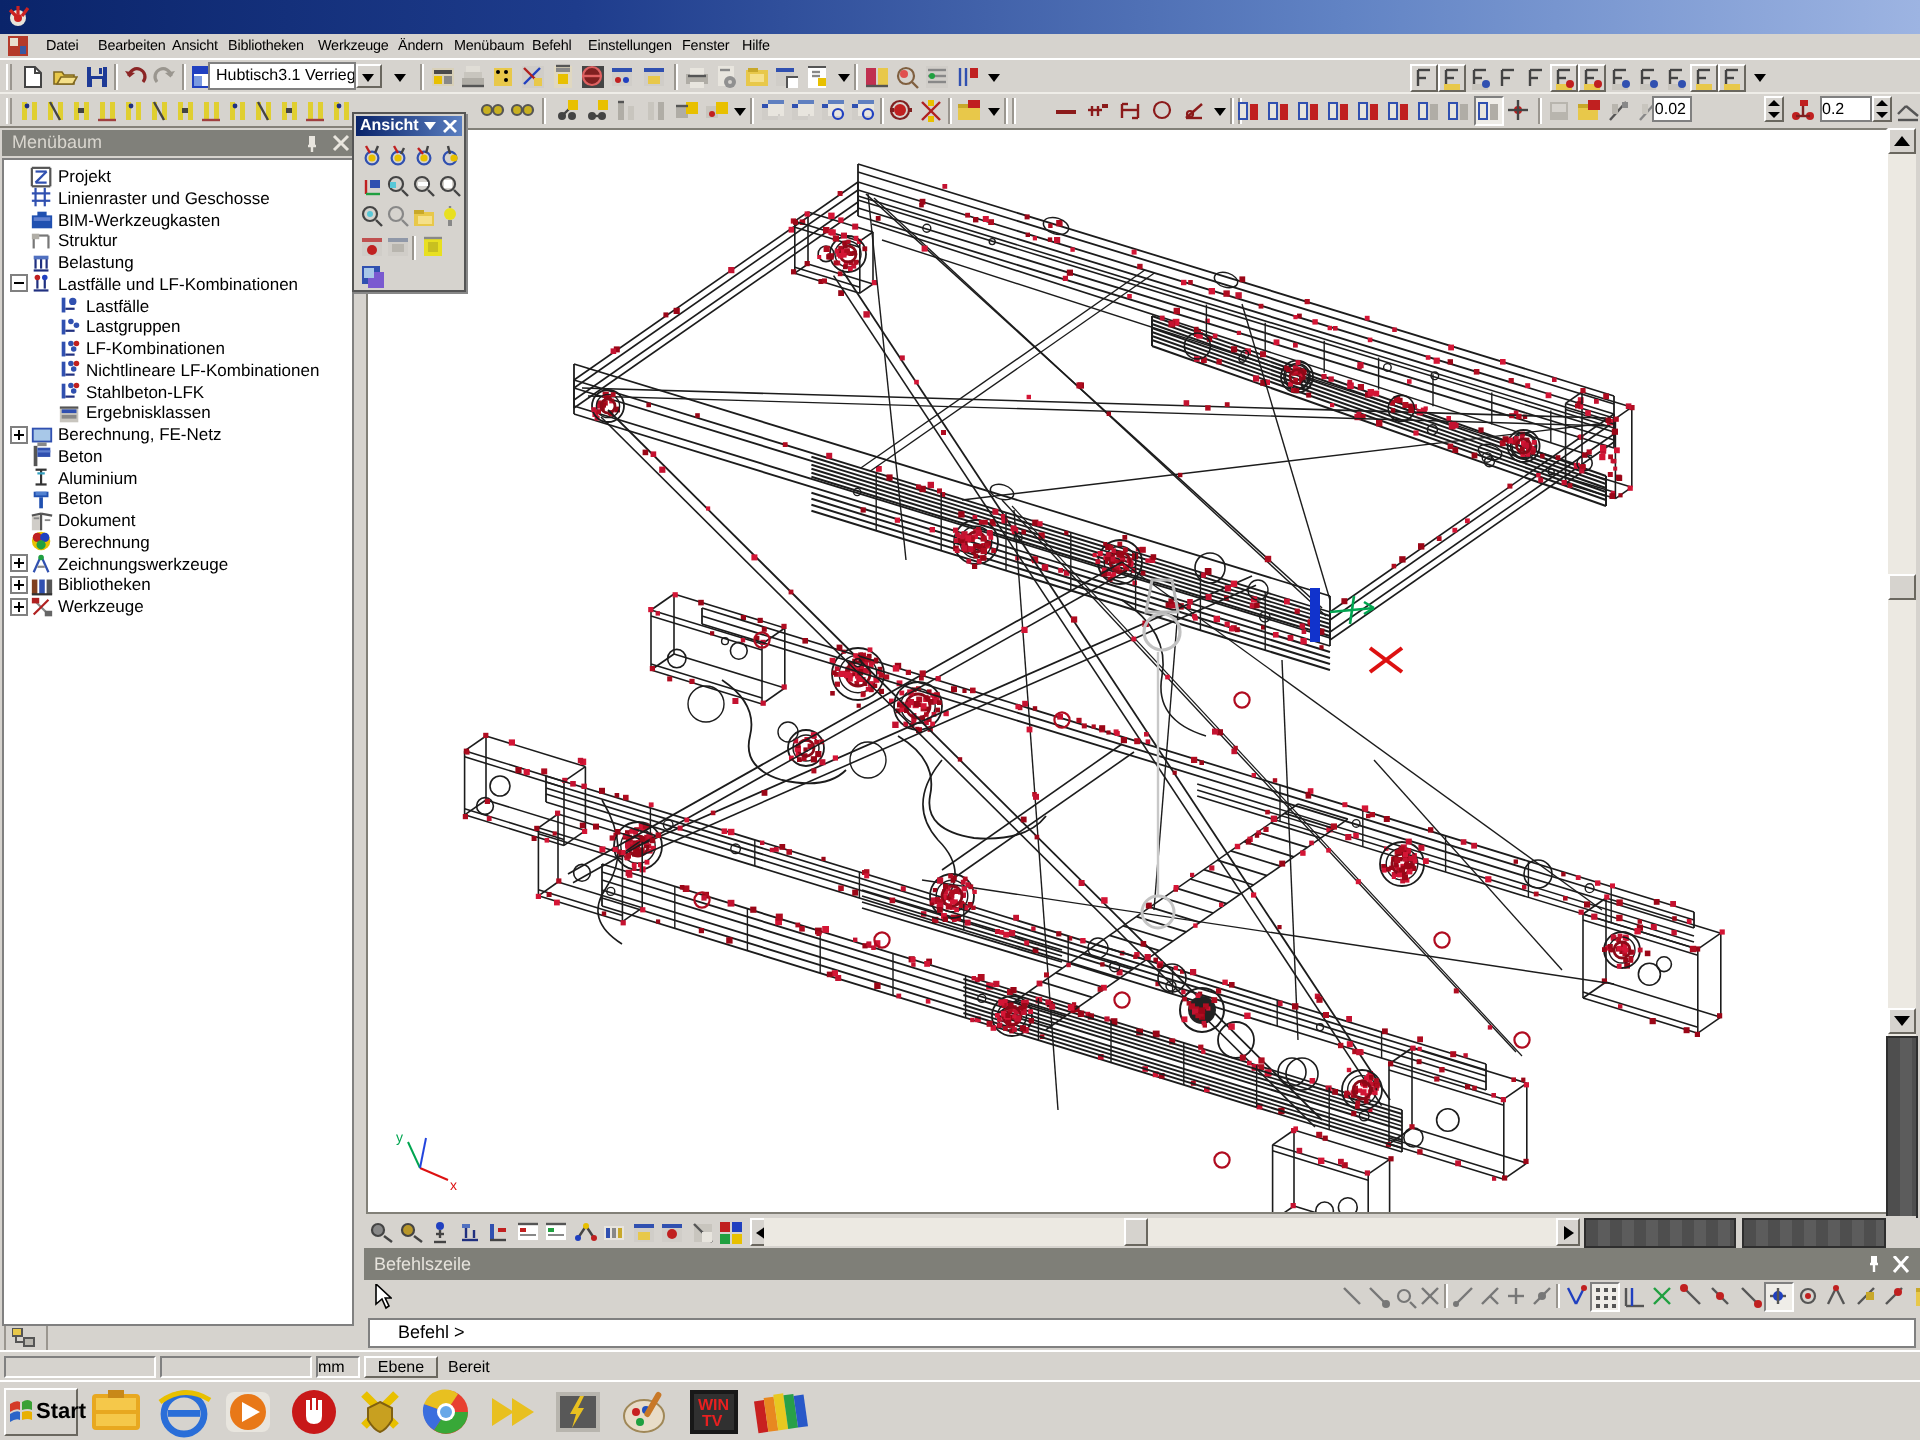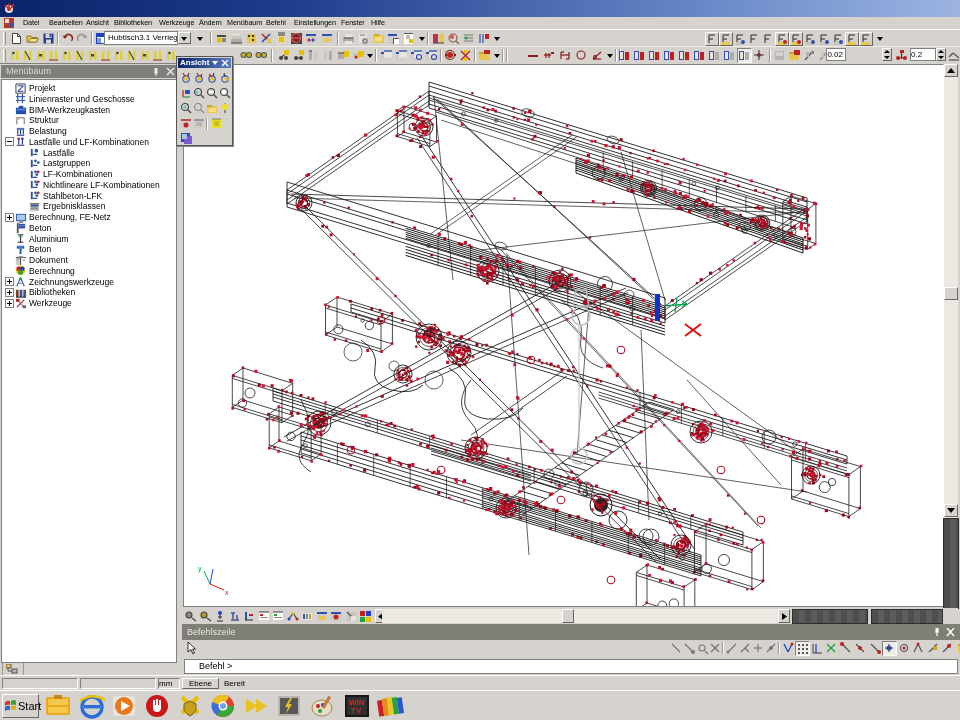--- a/index.html
+++ b/index.html
@@ -2707,21 +2707,21 @@
 </div>
 
 <div class="abs" style="left:0;top:690px;width:960px;height:30px;background:#d6d3ce;border-top:1px solid #fff">
  <div class="abs raise" style="left:2px;top:3px;width:37px;height:24px;background:#d6d3ce">
    <svg style="position:absolute;left:2px;top:5px" width="12" height="12" viewBox="0 0 12 12">
         <path d="M0 2 Q3 0 5 1 L5 5 Q3 4 0 6 Z" fill="#d43a28"></path>
         <path d="M6 1 Q9 -1 11 1 L11 5 Q9 4 6 5 Z" fill="#3aa135"></path>
         <path d="M0 7 Q3 5 5 6 L5 10 Q3 9 0 11 Z" fill="#2a64c8"></path>
         <path d="M6 6 Q9 5 11 6 L11 10 Q9 9 6 10 Z" fill="#e8b000"></path>
       </svg>
-   <span style="position:absolute;left:15px;top:5px;font-size:11px;font-weight:normal">Start</span>
+   <span style="position:absolute;left:15px;top:5px;font-size:11px;font-weight:bold">Start</span>
  </div>
  <svg class="abs" style="left:44px;top:2px" width="28" height="26" viewBox="0 0 28 26">
       <rect x="2" y="4" width="24" height="18" rx="2" fill="#e8a820"></rect>
       <rect x="4" y="6" width="20" height="6" fill="#f5c84a"></rect>
       <rect x="4" y="14" width="20" height="6" fill="#f5c84a"></rect>
       <rect x="10" y="2" width="8" height="4" fill="#c88818"></rect>
     </svg>
 <svg class="abs" style="left:78px;top:2px" width="28" height="26" viewBox="0 0 28 26">
       <circle cx="14" cy="14" r="10" fill="none" stroke="#2a6ed8" stroke-width="3.4"></circle>
       <rect x="6" y="12" width="16" height="3.4" fill="#2a6ed8"></rect>

